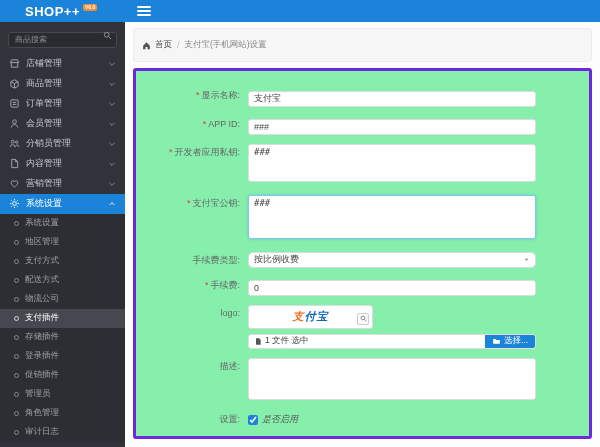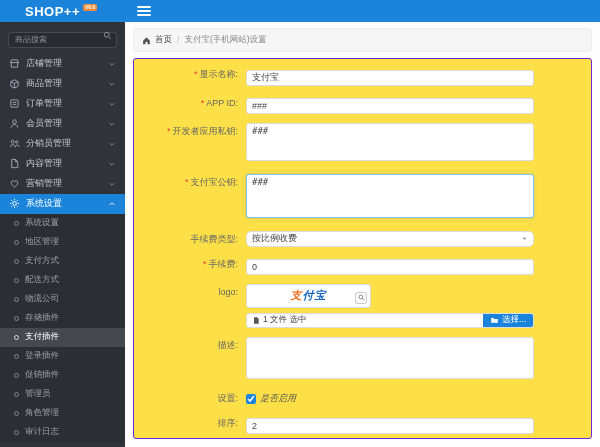--- a/index.html
+++ b/index.html
@@ -29,26 +29,26 @@
   .sitem.active .dot { border-color:#d6d8db; }
   svg { display:block; }
 
   
   .topbar { position:absolute; left:125px; top:0; right:0; height:22px; background:#1b84da; display:flex; align-items:center; padding:0 12px; }
   .hamburger { width:14px; cursor:pointer; }
   .hamburger div { height:2px; background:#fff; margin:2px 0; border-radius:1px; }
 
   
   .content { position:absolute; left:125px; top:22px; right:0; bottom:0; background:#fdfdfd; display:flex; flex-direction:column; padding:6px 8px 8px; }
-  .breadcrumb { flex:none; height:24px; background:#f6f6f6; border:1px solid #ececec; border-radius:3px; display:flex; align-items:center; padding:0 8px; font-size:8.5px; color:#444; margin-bottom:6px; }
+  .breadcrumb { flex:none; height:34px; background:#f6f6f6; border:1px solid #ececec; border-radius:3px; display:flex; align-items:center; padding:0 8px; font-size:8.5px; color:#444; margin-bottom:6px; }
   .breadcrumb .bicon { color:#555; margin-right:4px; display:inline-flex; }
   .breadcrumb .sep { color:#bbb; margin:0 5px; }
   .breadcrumb .cur { color:#888; }
 
-  .card { flex:1; background:#fde047; border:1px solid #6d28d9; border-radius:3px; padding-top:7px; overflow:hidden; }
+  .card { flex:1; background:#86efac; border:3px solid #6d28d9; border-radius:3px; padding-top:16px; overflow:hidden; }
 
   .frow { display:flex; align-items:flex-start; margin-bottom:9px; }
   .flabel { width:112px; flex:none; text-align:right; padding-right:8px; font-size:9px; color:#666; line-height:16px; white-space:nowrap; }
   .req { color:#e4393c; margin-right:2px; }
   .fctl { width:288px; flex:none; }
   .tin { width:100%; height:16px; border:1px solid #dcdcdc; border-radius:3px; font-size:9px; padding:0 5px; color:#444; outline:none; background:#fff; }
   .tarea { width:100%; border:1px solid #dcdcdc; border-radius:3px; font-size:9px; padding:2px 5px; color:#444; resize:none; outline:none; background:#fff; }
   .tarea.h38 { height:38px; }
   .tarea.h44 { height:44px; }
   .tarea.h42 { height:42px; }
@@ -217,27 +217,27 @@
           <span>支付方式</span>
         </div>
       <div class="sitem">
           <span class="dot"></span>
           <span>配送方式</span>
         </div>
       <div class="sitem">
           <span class="dot"></span>
           <span>物流公司</span>
         </div>
+      <div class="sitem active">
+          <span class="dot"></span>
+          <span>支付插件</span>
+        </div>
       <div class="sitem">
           <span class="dot"></span>
           <span>存储插件</span>
-        </div>
-      <div class="sitem active">
-          <span class="dot"></span>
-          <span>支付插件</span>
         </div>
       <div class="sitem">
           <span class="dot"></span>
           <span>登录插件</span>
         </div>
       <div class="sitem">
           <span class="dot"></span>
           <span>促销插件</span>
         </div>
       <div class="sitem">

